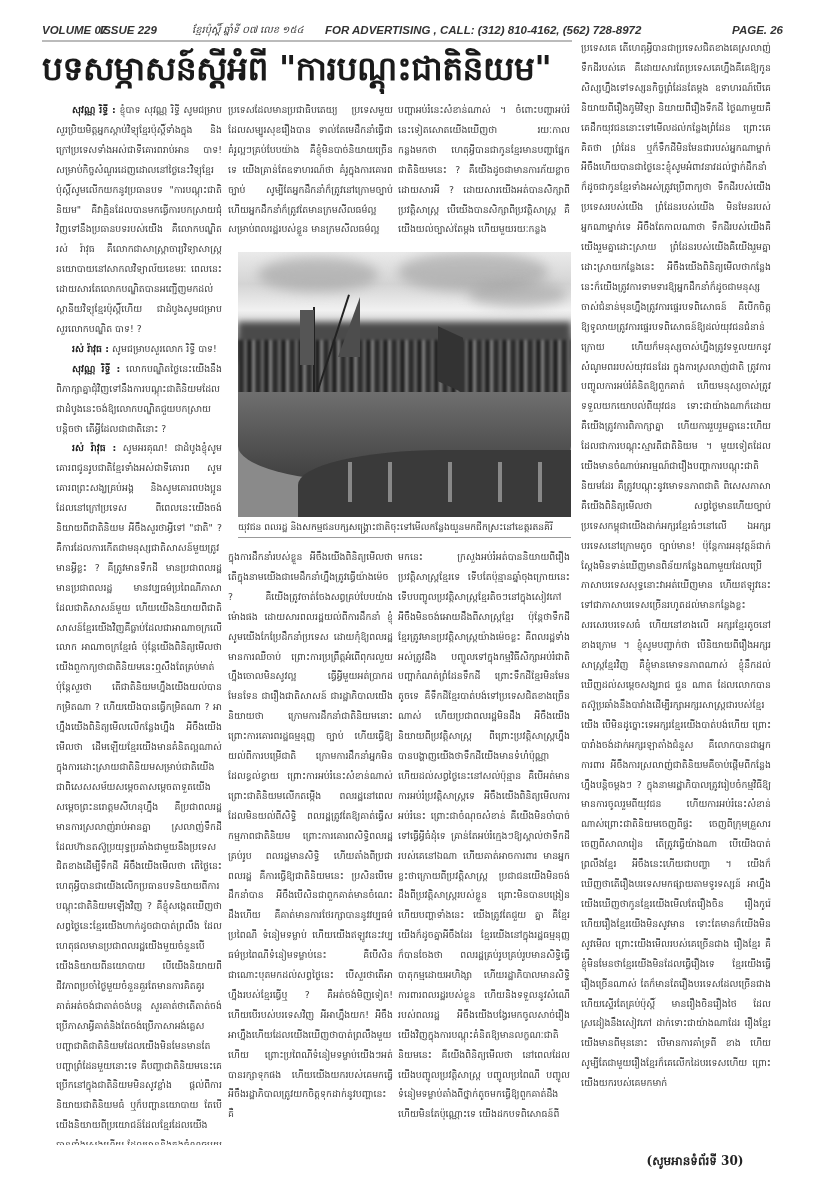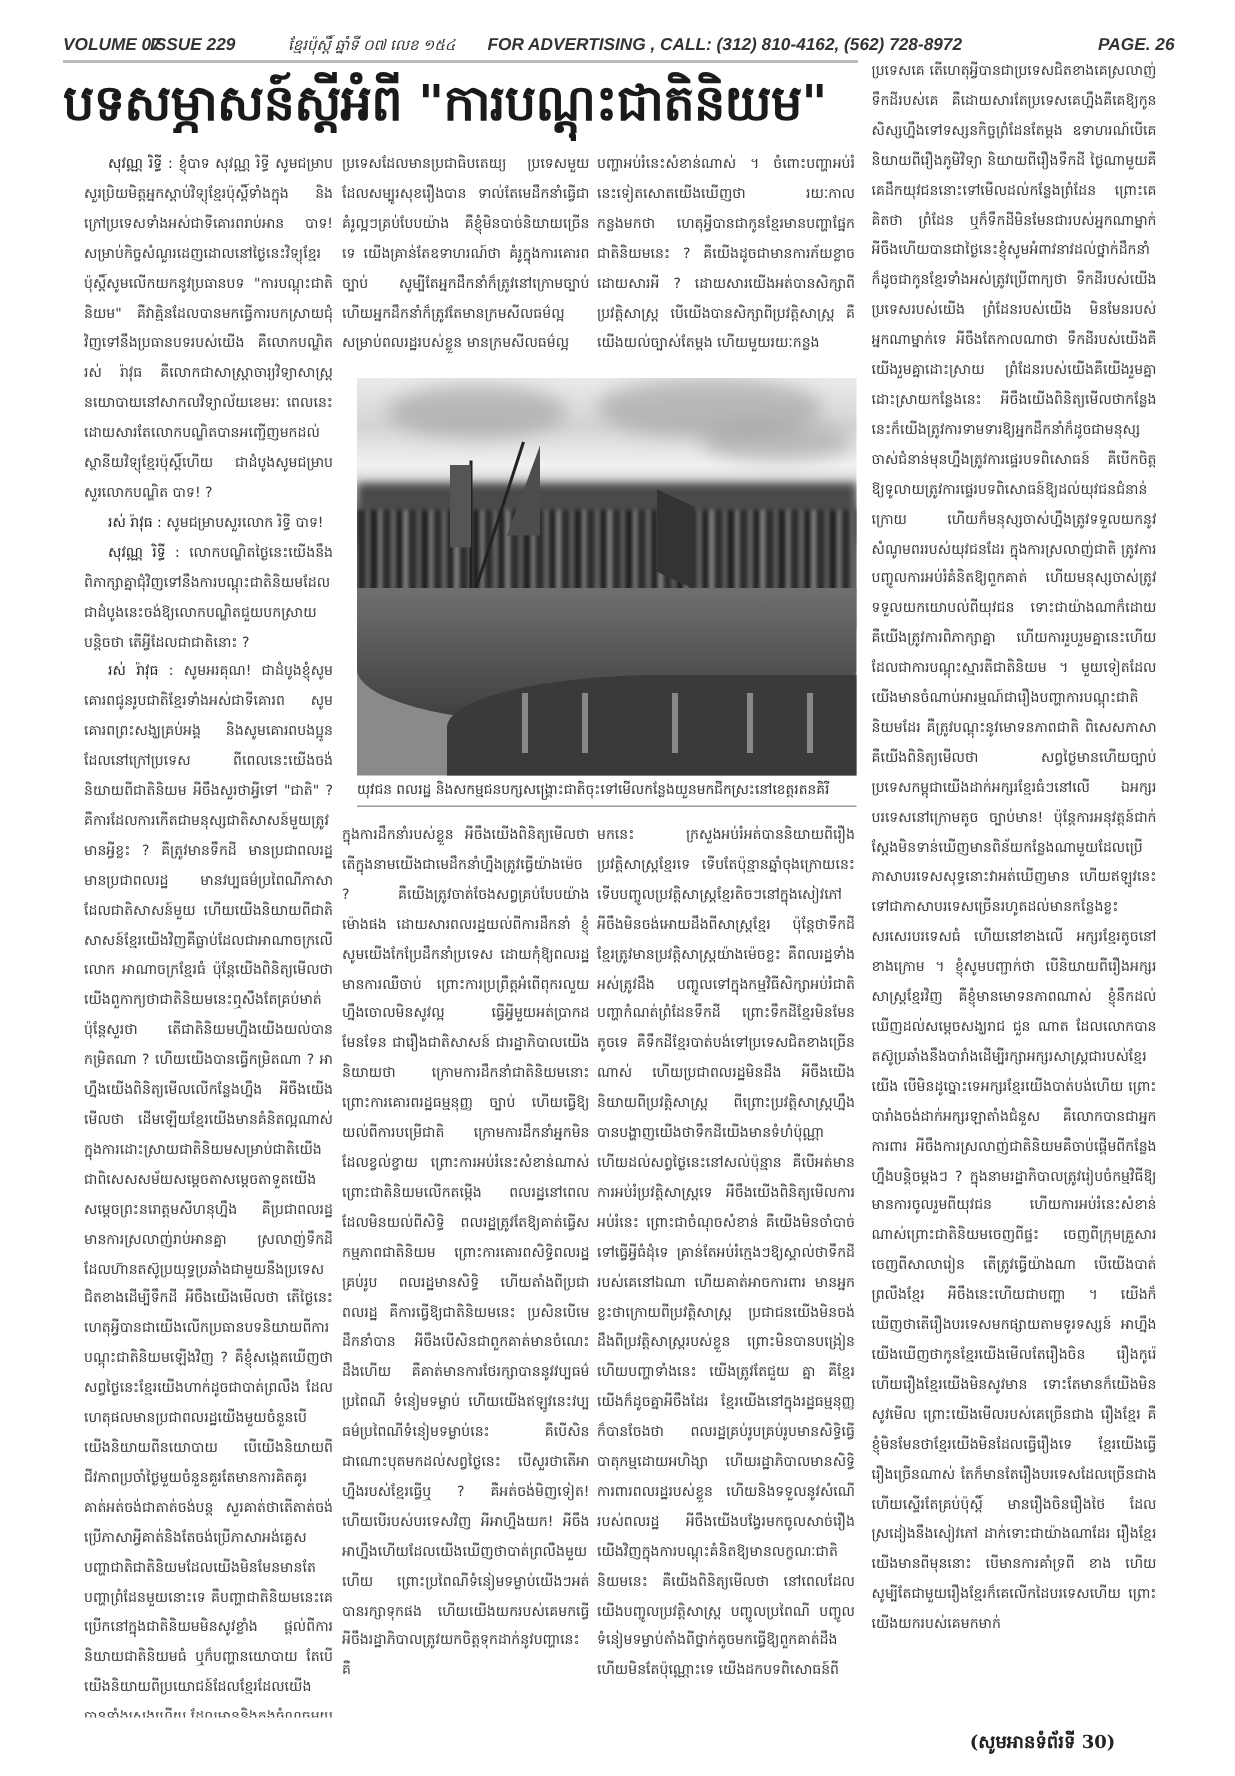--- a/index.html
+++ b/index.html
@@ -14,21 +14,21 @@
   .h-khmer { position: absolute; left: 150px; font-weight: normal; font-size: 10px; }
   .h-ad { position: absolute; left: 283px; }
   .h-page { position: absolute; right: 0; }
   .header-rule { position: absolute; left: 42px; top: 40px; width: 530px; height: 2px; background: #bbb; }
   .headline { position: absolute; left: 42px; top: 44px; width: 530px; height: 50px;
               font-family: "DejaVu Sans", sans-serif; font-weight: bold; font-size: 33px;
               letter-spacing: -0.5px; color: #1a1a1a; white-space: nowrap; overflow: hidden; line-height: 50px; }
   .col { position: absolute; font-size: 9.4px; line-height: 19.9px; color: #3a3a3a;
          text-align: justify; overflow: hidden; }
   .col p { margin: 0; text-indent: 16px; }
-  .col .spk { font-weight: normal; color: #222; }
+  .col .spk { font-weight: bold; color: #222; }
   .col-left { left: 56px; top: 100px; width: 166px; height: 1045px; }
   .col-mid1-top { left: 228px; top: 100px; width: 165px; height: 142px; }
   .col-mid2-top { left: 398px; top: 100px; width: 172px; height: 142px; }
   .col-mid1-bot { left: 228px; top: 547px; width: 165px; height: 598px; }
   .col-mid2-bot { left: 398px; top: 547px; width: 172px; height: 598px; }
   .col-right { left: 548px; top: 38px; width: 190px; height: 1085px; margin-left: 33px; }
   .photo { position: absolute; left: 238px; top: 252px; width: 333px; height: 265px; overflow: hidden;
            background: linear-gradient(#eaeaea 0%, #d4d4d4 12%, #f1f1f1 22%, #bfbfbf 30%, #8a8a8a 34%); }
   .cloud { position: absolute; border-radius: 50%; background: #9a9a9a; opacity: .55; filter: blur(6px); }
   .treeline { position: absolute; left: 0; top: 70px; width: 333px; height: 40px; background: #4a4a4a; filter: blur(3px); }

